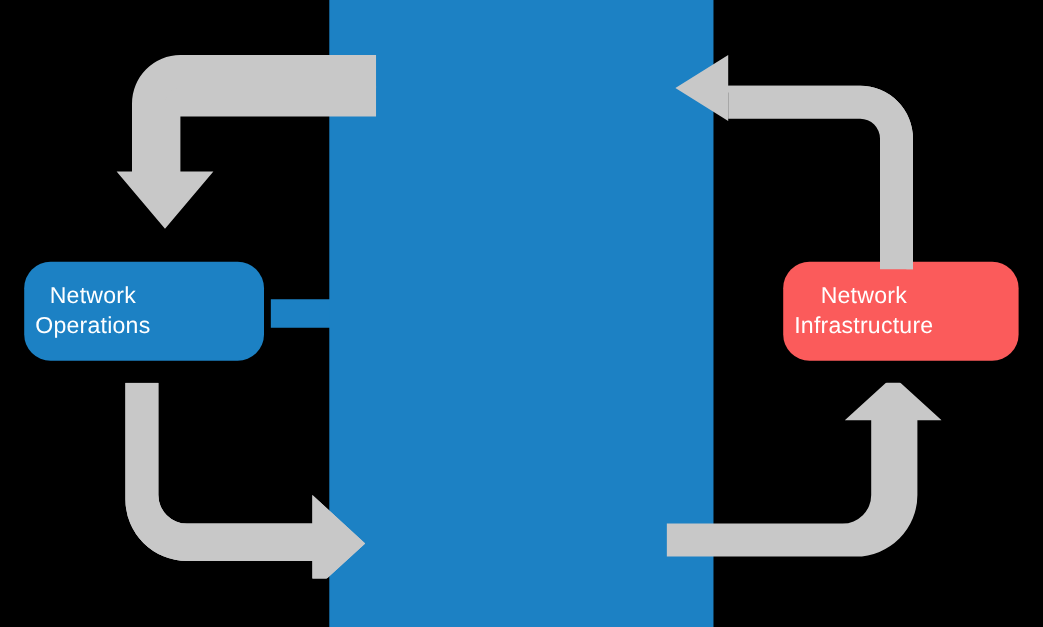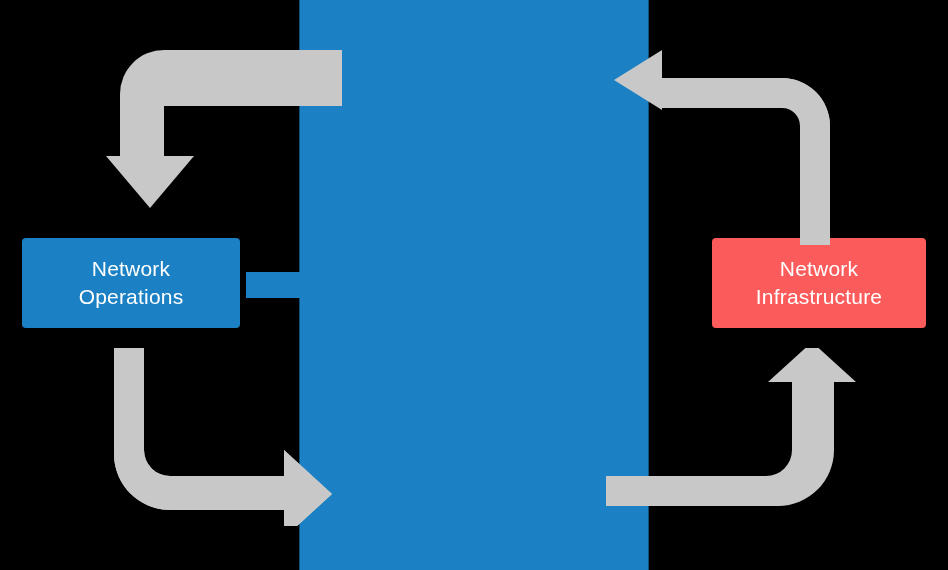--- a/index.html
+++ b/index.html
@@ -12,24 +12,23 @@
   }
   #canvas {
     position: relative;
     width: 948px;
     height: 570px;
     background: #000000;
     overflow: hidden;
   }
   .node-box {
     position: absolute;
-    border-radius: 4px;
+    border-radius: 24px;
     display: flex;
     align-items: center;
-    justify-content: center;
     text-align: center;
     color: #ffffff;
     font-size: 21px;
     line-height: 1.33;
     letter-spacing: 0.2px;
     box-sizing: border-box;
     padding: 6px 10px;
   }
   .node-label {
     display: block;

